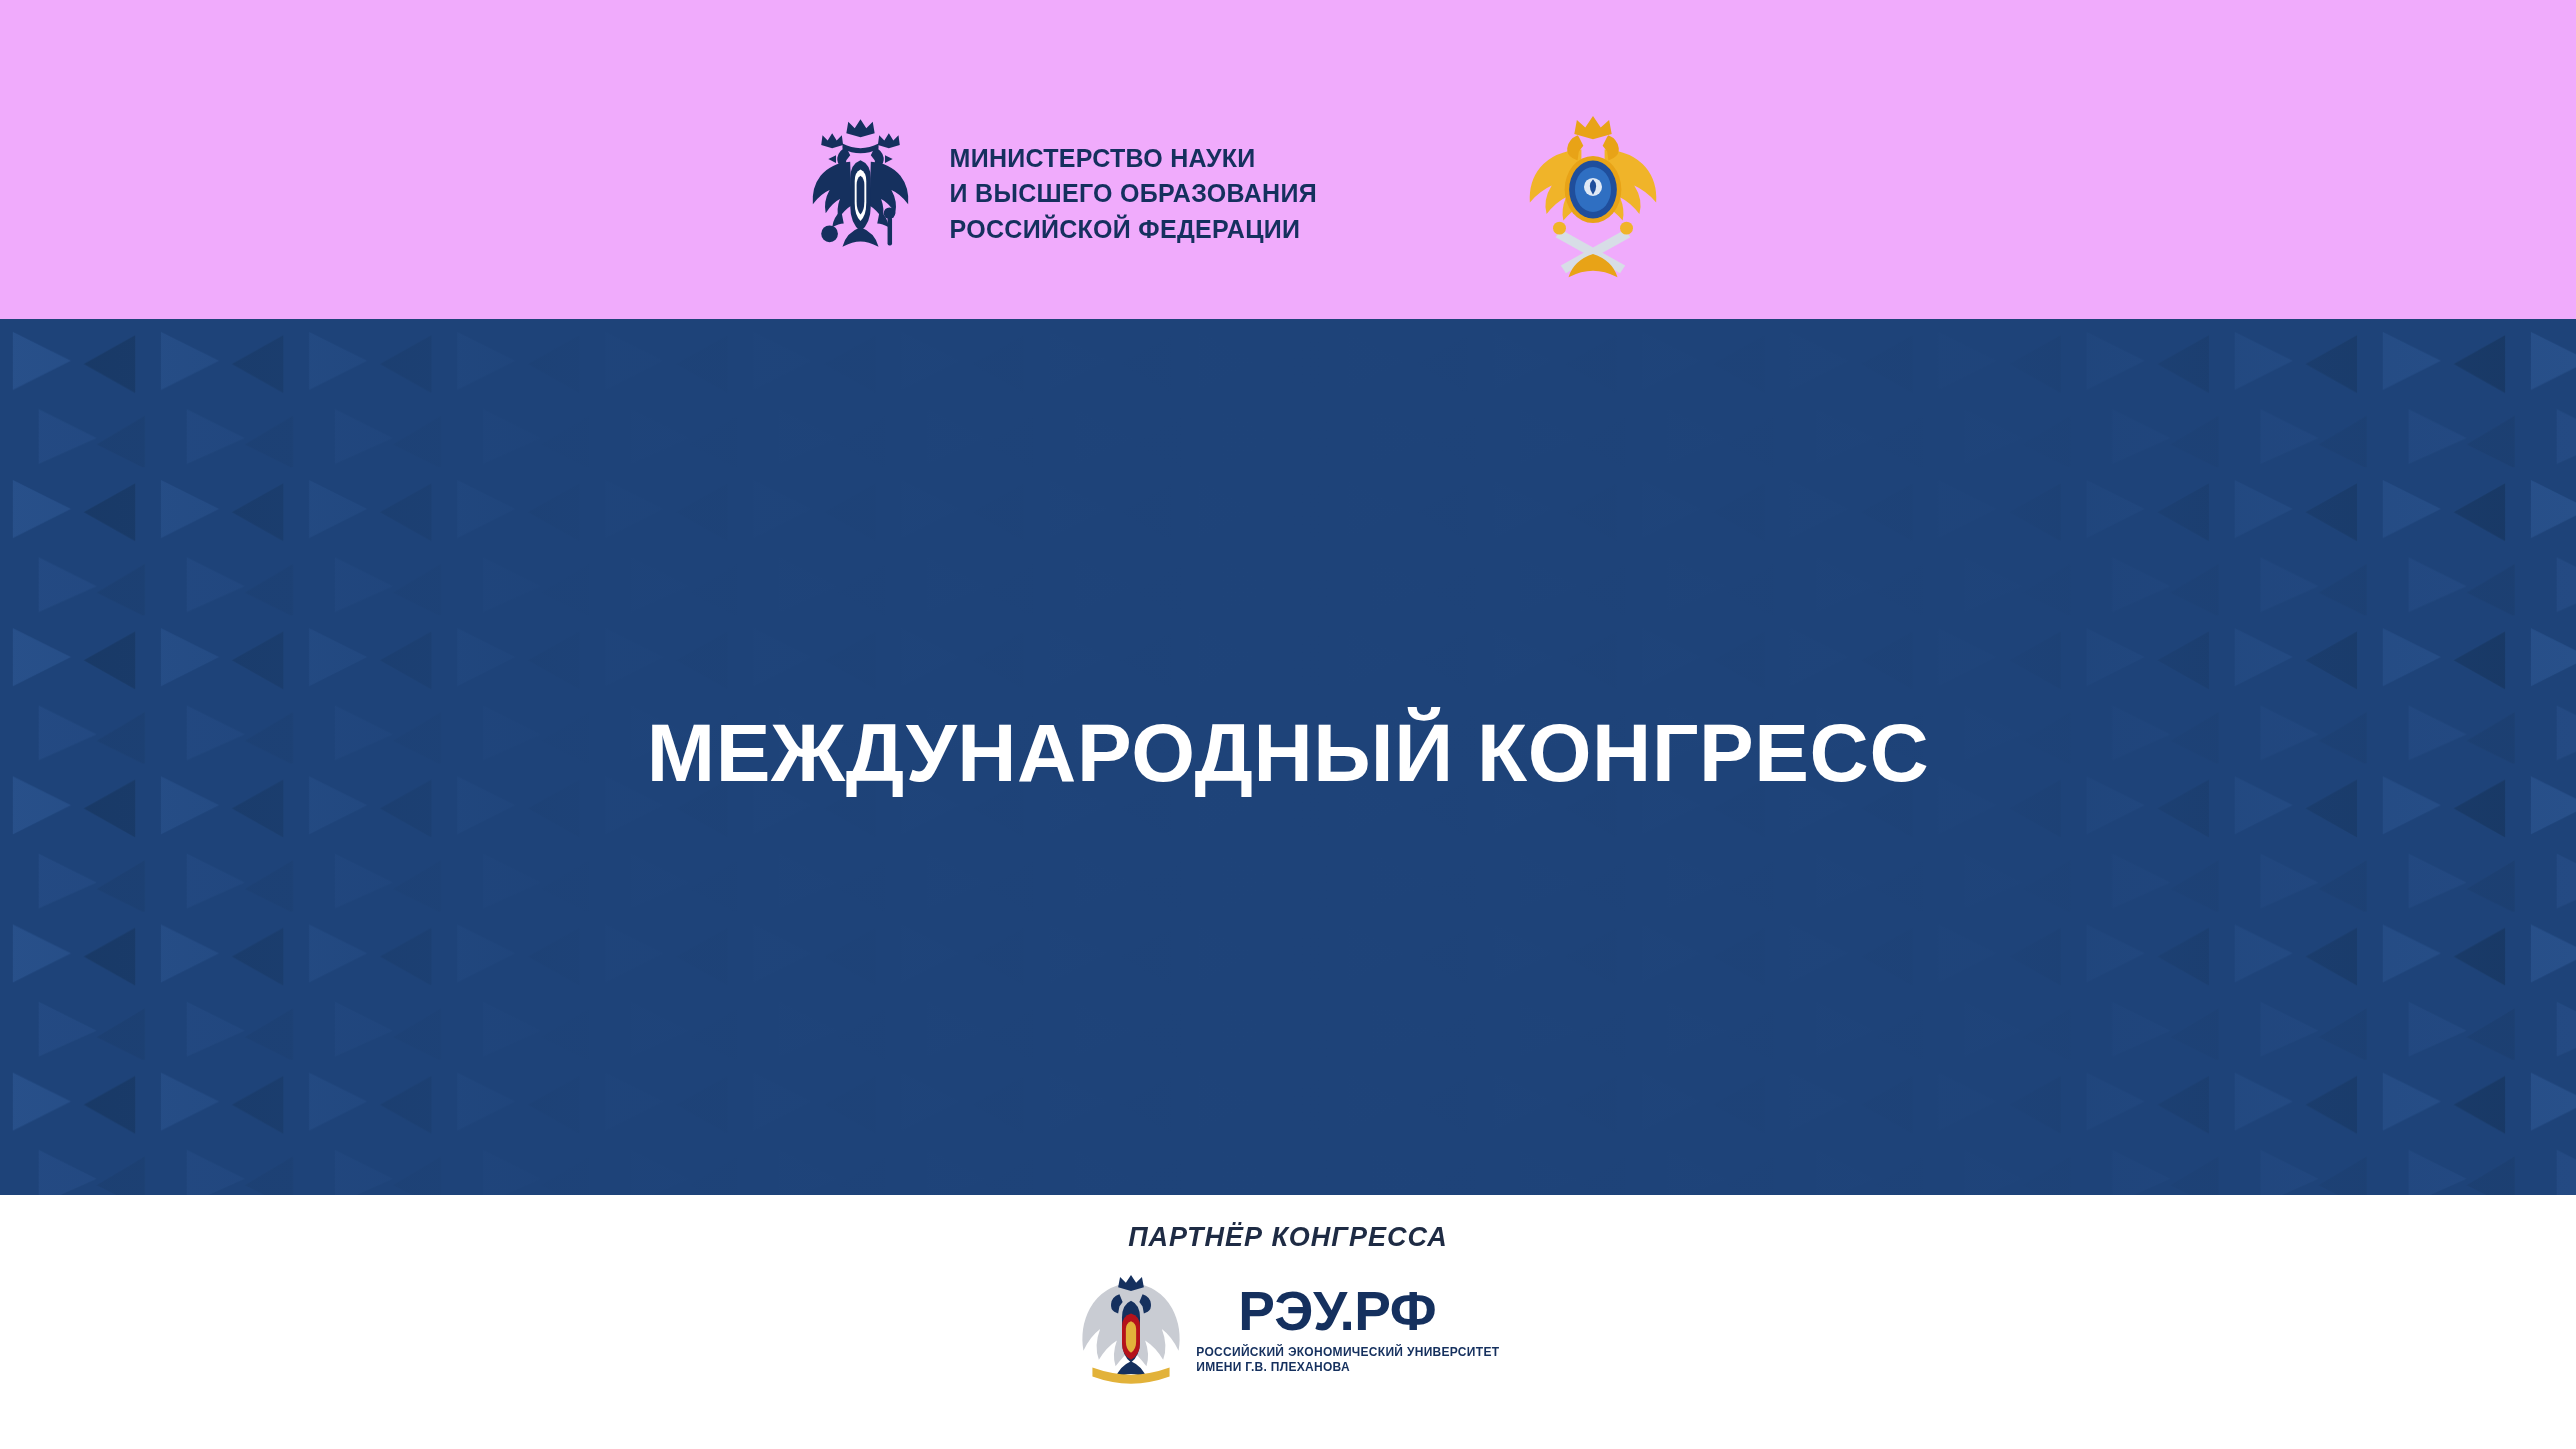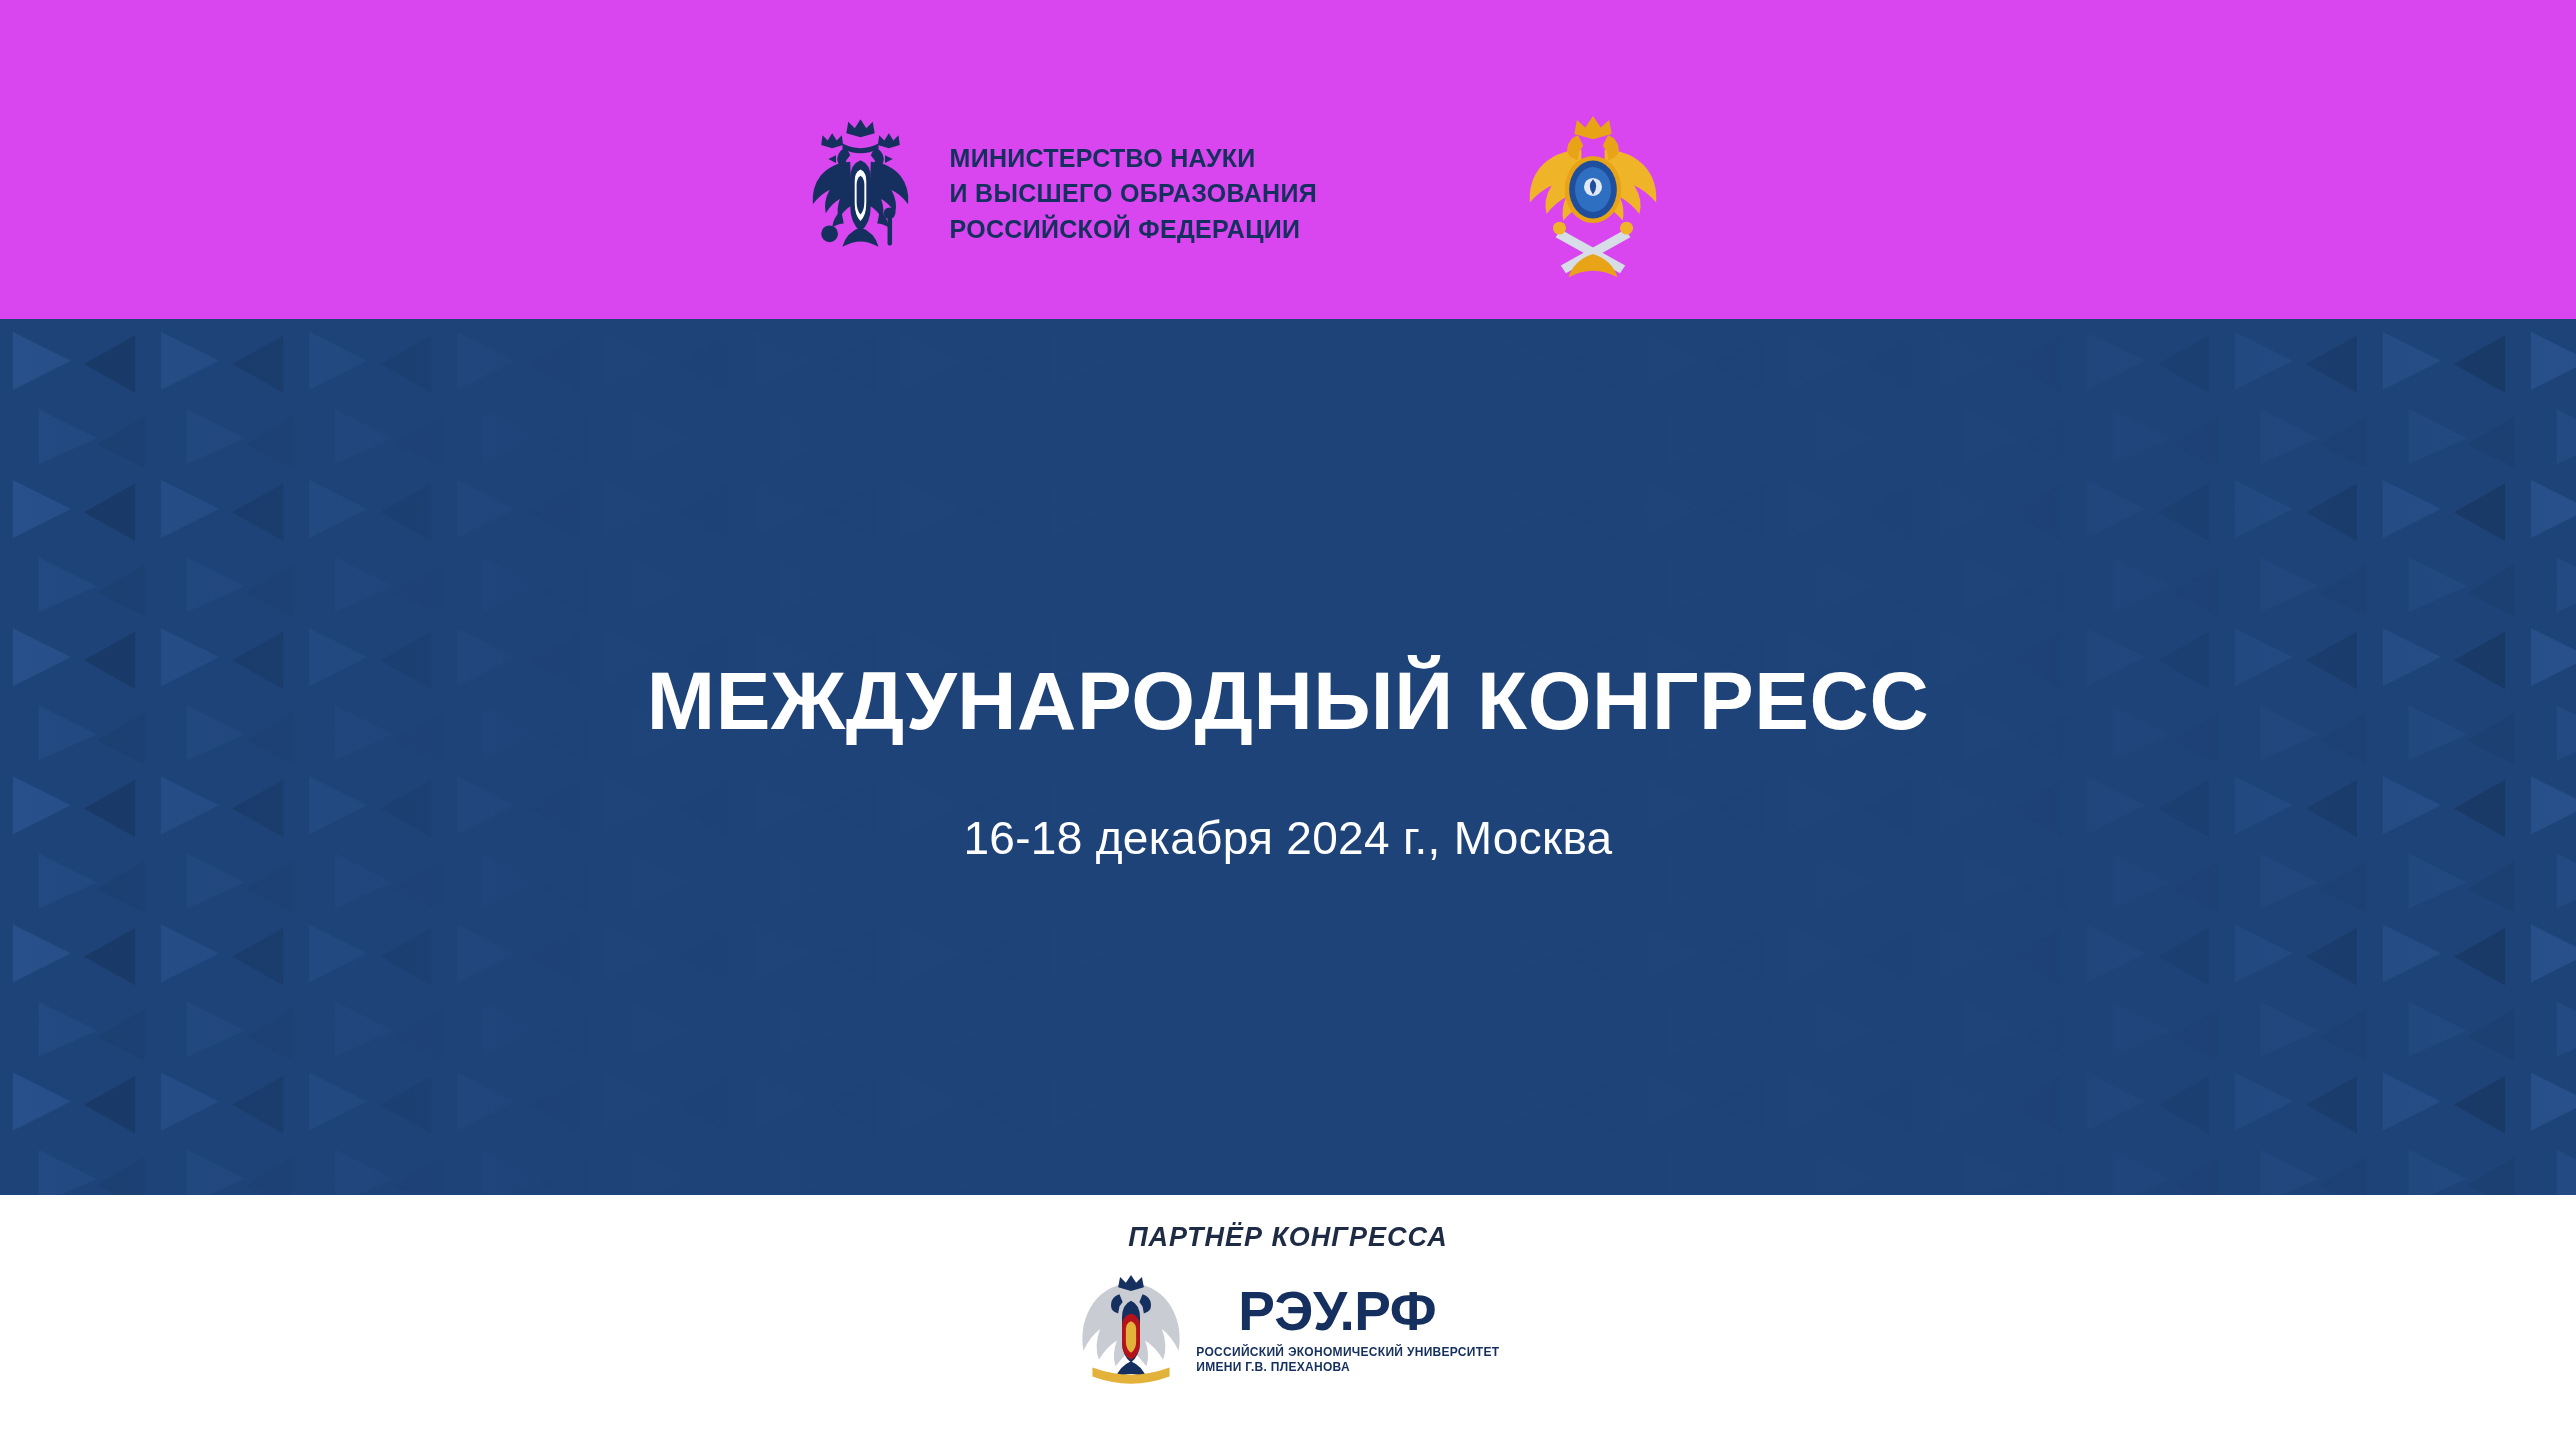--- a/index.html
+++ b/index.html
@@ -15,21 +15,21 @@
     position: relative;
   }
 
   
   .header {
     position: absolute;
     left: 0;
     top: 0;
     width: 2576px;
     height: 388px;
-    background: #d946ef;
+    background: #f0abfc;
     display: flex;
     align-items: center;
     justify-content: center;
     gap: 167px;
   }
   .ministry-block {
     display: flex;
     align-items: center;
     gap: 24.5px;
     transform: translateX(-77px);
@@ -264,21 +264,20 @@
         <stop offset="78%" stop-color="#1e4379" stop-opacity="0.92"></stop>
         <stop offset="100%" stop-color="#1e4379" stop-opacity="0"></stop>
       </linearGradient>
     </defs>
     <rect width="4000" height="1360" fill="url(#tri)"></rect>
     <rect width="4000" height="1360" fill="url(#fade)"></rect>
   </svg>
 
   <div class="banner-inner">
     <h1 class="title-main">МЕЖДУНАРОДНЫЙ КОНГРЕСС</h1>
-    <div class="date-line">16-18 декабря 2024 г., Москва</div>
   </div>
 </div>
 
 <div class="footer">
   <div class="partner-label">ПАРТНЁР КОНГРЕССА</div>
   <div class="partner-logo">
     <span class="partner-crest">
       <svg viewBox="0 0 168 180" width="108" height="116" xmlns="http://www.w3.org/2000/svg">
 
         <g fill="#c9ccd3">

